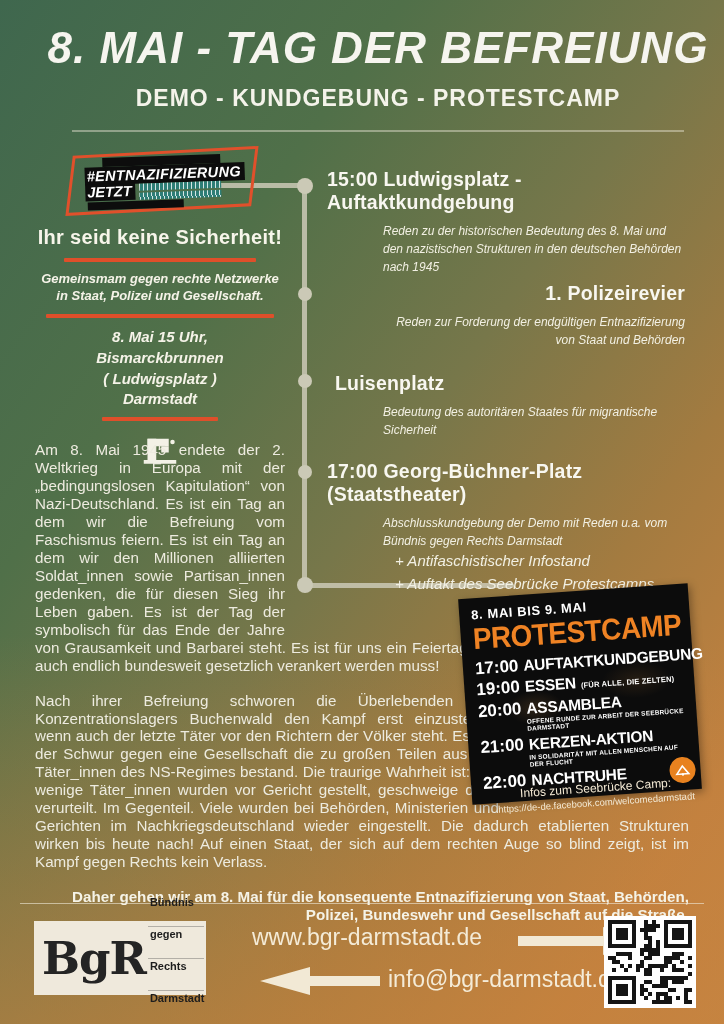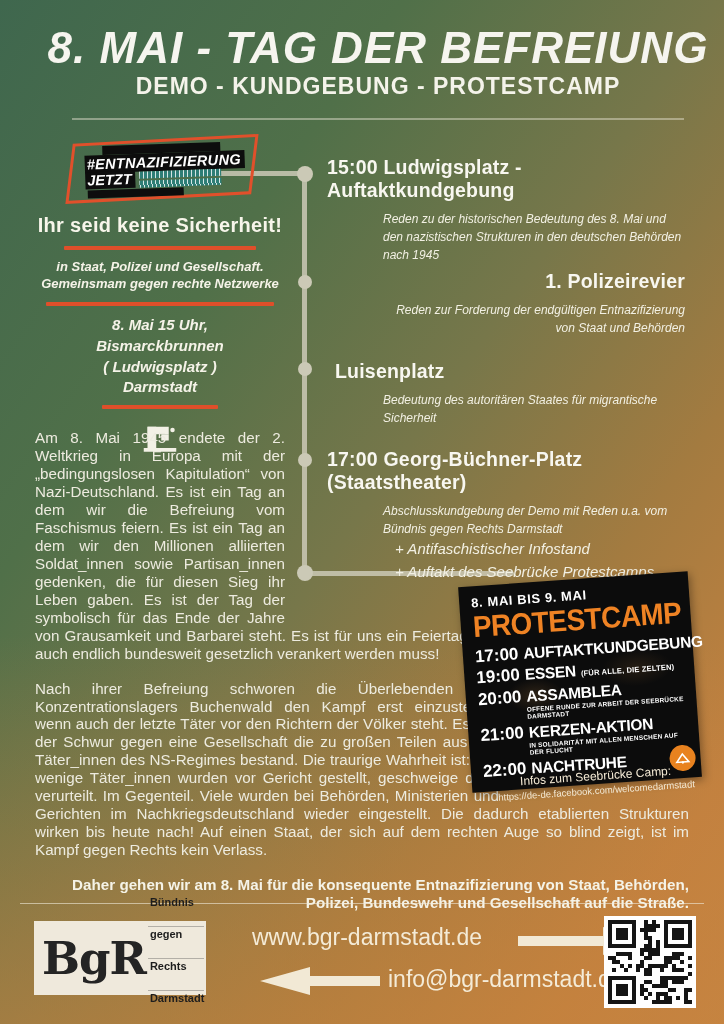--- a/index.html
+++ b/index.html
@@ -7,21 +7,21 @@
   .poster {
     position:relative; width:724px; height:1024px; overflow:hidden;
     background:
       linear-gradient(to top, rgba(198,130,60,.55), rgba(198,130,60,0) 38%),
       linear-gradient(125deg, #3f674e 0%, #507049 28%, #77774a 50%, #a37b40 70%, #c28140 88%, #c58545 100%);
     color:#f0eee2;
   }
   
   .header { padding-top:24px; text-align:center;padding-left:32px; }
   .title { font-size:44px; font-weight:700; font-style:italic; color:#f6f5ef; letter-spacing:1px; line-height:1.1; }
-  .subtitle { margin-top:1px; font-size:23px; font-weight:700; color:#f4f3ea; letter-spacing:1px; }
+  .subtitle { margin-top:13px; font-size:23px; font-weight:700; color:#f4f3ea; letter-spacing:1px; }
   .header-divider { margin:18px auto 0; width:612px; height:2px; background:rgba(235,230,214,.45); }
   
   .content { padding:0 35px; }
   .tl-float { float:right; width:404px; height:489px; position:relative; }
   .left-col { float:left; width:250px; height:309px; text-align:center; }
   .camp-float { float:right; clear:right; width:190px; height:180px; position:relative; }
   
   .logo-wrap { position:relative; width:158px; margin:22px auto 0; transform:rotate(-2deg); }
   .logo-frame { position:absolute; inset:-3px -16px -1px -12px; border:3px solid #e1502b; transform:skew(-9deg,-1deg); }
   .logo-inner { position:relative; text-align:left; padding:2px 0 2px 4px; }
@@ -140,22 +140,22 @@
               <span class="teal-bar"></span>
                 <span class="teal-bar"></span>
             </span>
           </div>
           <div class="logo-bar2"></div>
         </div>
       </div>
       <div class="slogan">Ihr seid keine Sicherheit!</div>
       <div class="accent-line al-1"></div>
       <div class="subslogan">
+        <div>Gemeinsmam gegen rechte Netzwerke</div>
         <div>in Staat, Polizei und Gesellschaft.</div>
-        <div>Gemeinsmam gegen rechte Netzwerke</div>
       </div>
       <div class="accent-line al-2"></div>
       <div class="event-info">
         <div>8. Mai 15 Uhr,</div>
         <div>Bismarckbrunnen</div>
         <div>( Ludwigsplatz )</div>
         <div>Darmstadt</div>
       </div>
       <div class="accent-line al-3"></div>
       <svg class="fountain" width="40" height="30" viewBox="0 0 32 24" fill="#f3f1e6">

